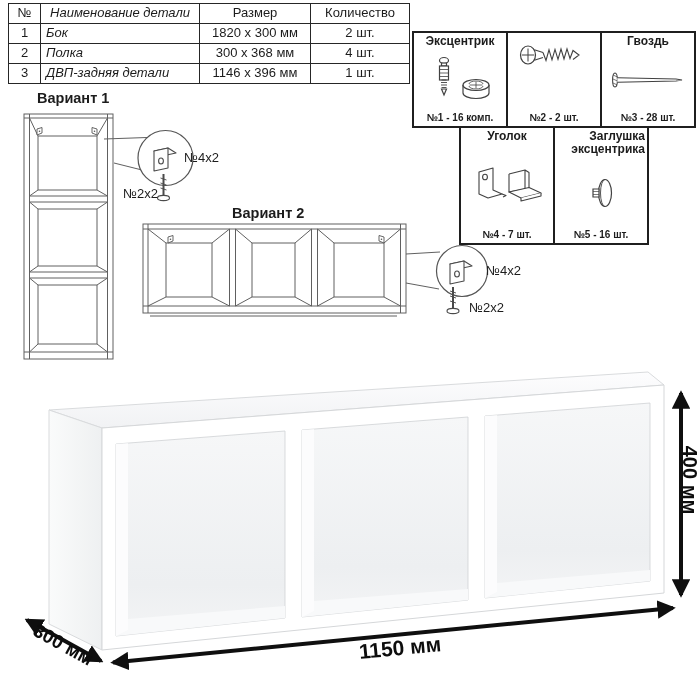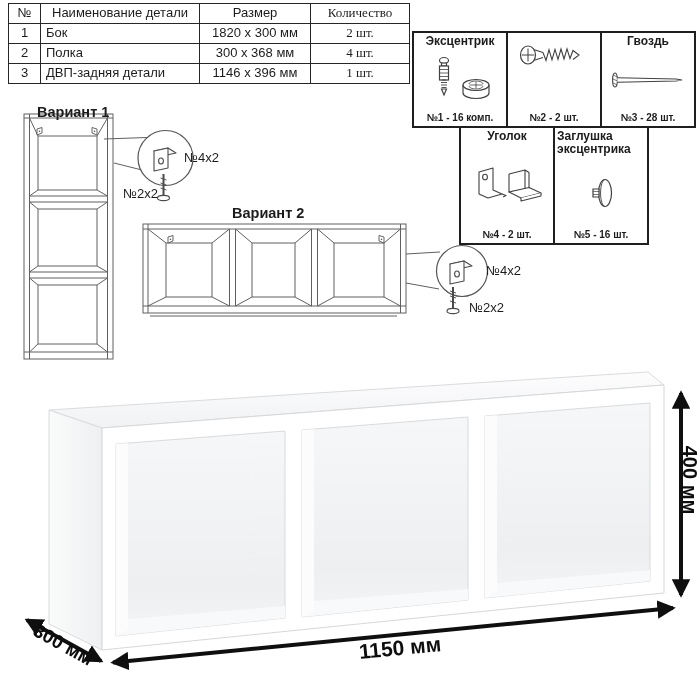--- a/index.html
+++ b/index.html
@@ -10,40 +10,40 @@
   
   .parts-table{
     position:absolute;left:8px;top:3px;border-collapse:collapse;
     font-size:13px;line-height:1.1;background:#fff;
   }
   .parts-table th,.parts-table td{
     border:1px solid #262626;padding:1px 5px;height:17px;white-space:nowrap;
     font-weight:normal;
   }
   .c-num{width:21px;text-align:center;}
-  .c-name{width:148px;text-align:left;}
+  .c-name{width:148px;text-align:left;font-style:italic;}
   .c-size{width:100px;text-align:center;}
-  .c-qty{width:88px;text-align:center;font-family:Liberation Serif, serif;}
+  .c-qty{width:88px;text-align:center;}
   .parts-table thead th{text-align:center;}
   
   .hardware{position:absolute;left:410px;top:31px;width:288px;}
   .hw-row{display:flex;justify-content:center;}
   .hw-cell{
     box-sizing:border-box;border:2px solid #1f1f1f;background:#fff;
     width:96px;height:97px;display:flex;flex-direction:column;
     align-items:center;justify-content:space-between;padding:2px 2px 3px 2px;
   }
   .hw-cell + .hw-cell{margin-left:-2px;}
   .hw-row2 .hw-cell{height:119px;margin-top:-2px;}
-  .hw-title{font-weight:bold;font-size:12px;text-align:left;line-height:1.12;}
+  .hw-title{font-weight:bold;font-size:12px;text-align:right;line-height:1.12;}
   .hw-label{font-weight:bold;font-size:10px;white-space:nowrap;}
   .hw-icon{flex:0 0 auto;}
   
   .v-title{position:absolute;font-size:14.5px;font-weight:bold;white-space:nowrap;}
-  .v1-title{left:37px;top:104px;}
+  .v1-title{left:37px;top:90px;}
   .v2-title{left:232px;top:205px;text-align:center;}
   .callout-label{position:absolute;font-size:13px;font-weight:normal;white-space:nowrap;}
   .v1-bracket{left:184px;top:150px;}
   .v1-screw{left:112px;top:186px;width:46px;text-align:right;}
   .v2-bracket{left:486px;top:263px;}
   .v2-screw{left:469px;top:300px;}
   .dim-label{position:absolute;font-weight:bold;color:#0d0d0d;white-space:nowrap;}
   .dim-width{left:400px;top:648px;font-size:21px;transform:translate(-50%,-50%) rotate(-5.5deg);}
   .dim-height{left:689px;top:480px;font-size:20px;transform:translate(-50%,-50%) rotate(90deg);}
   .dim-depth{left:63px;top:645px;font-size:19px;transform:translate(-50%,-50%) rotate(29deg);}
@@ -251,21 +251,21 @@
         <svg class="hw-icon" width="84" height="44" viewBox="0 0 84 44">
           <g stroke="#414141" stroke-width="1.1" fill="#fff" stroke-linejoin="round">
             <path d="M14,8 L28,4 L28,26 L37,30 L23,34 L14,30 Z"></path>
             <ellipse cx="20" cy="13" rx="2.4" ry="2.8"></ellipse>
             <path d="M37,30 l4,1.5 l-3,1.5" fill="none"></path>
             <path d="M44,10 L60,6 L64,8.5 L64,27 L60,25 L60,6 M44,10 L44,28 L60,25"></path>
             <path d="M44,28 L64,23.5 L76,29 L56,34 Z"></path>
             <path d="M56,34 L56,37 L76,32 L76,29" fill="#fff"></path>
           </g>
         </svg>
-        <div class="hw-label">№4 - 2 шт.</div>
+        <div class="hw-label">№4 - 7 шт.</div>
       </div>
 
       <div class="hw-cell">
         <div class="hw-title">Заглушка эксцентрика</div>
         <svg class="hw-icon" width="84" height="38" viewBox="0 0 84 38">
           <g stroke="#414141" stroke-width="1.2" fill="#fff">
             <ellipse cx="46" cy="19" rx="6.5" ry="13.5"></ellipse>
             <path d="M46,5.5 a4.5,13.5 0 0 0 0,27" fill="none" stroke-width="0.9"></path>
             <path d="M34,15 h6 v8 h-6 Z"></path>
             <path d="M34,17.5 h6 M34,20.5 h6" stroke-width="0.7" fill="none"></path>

